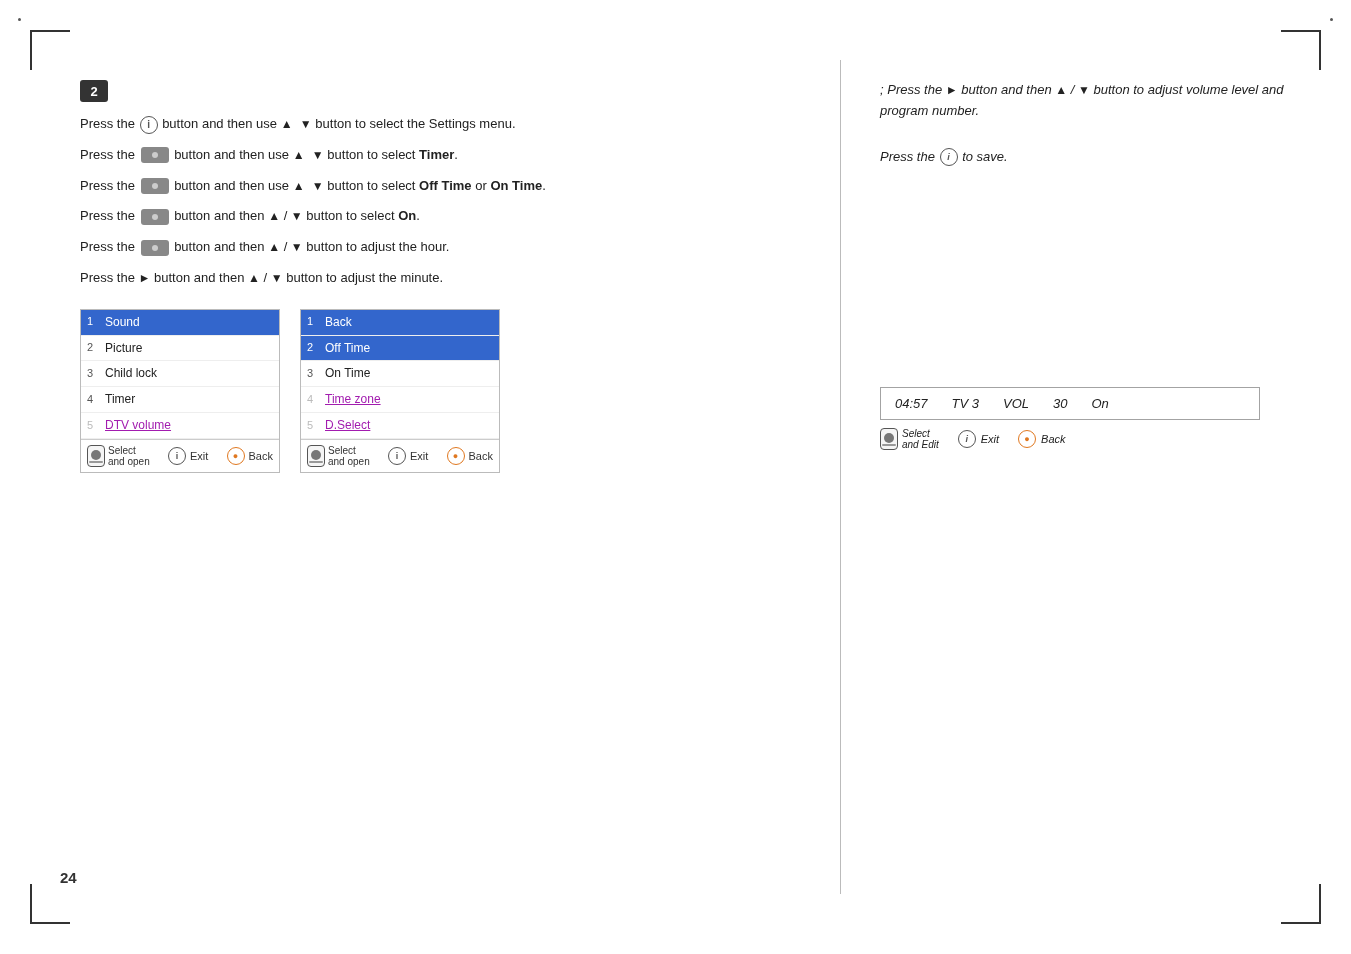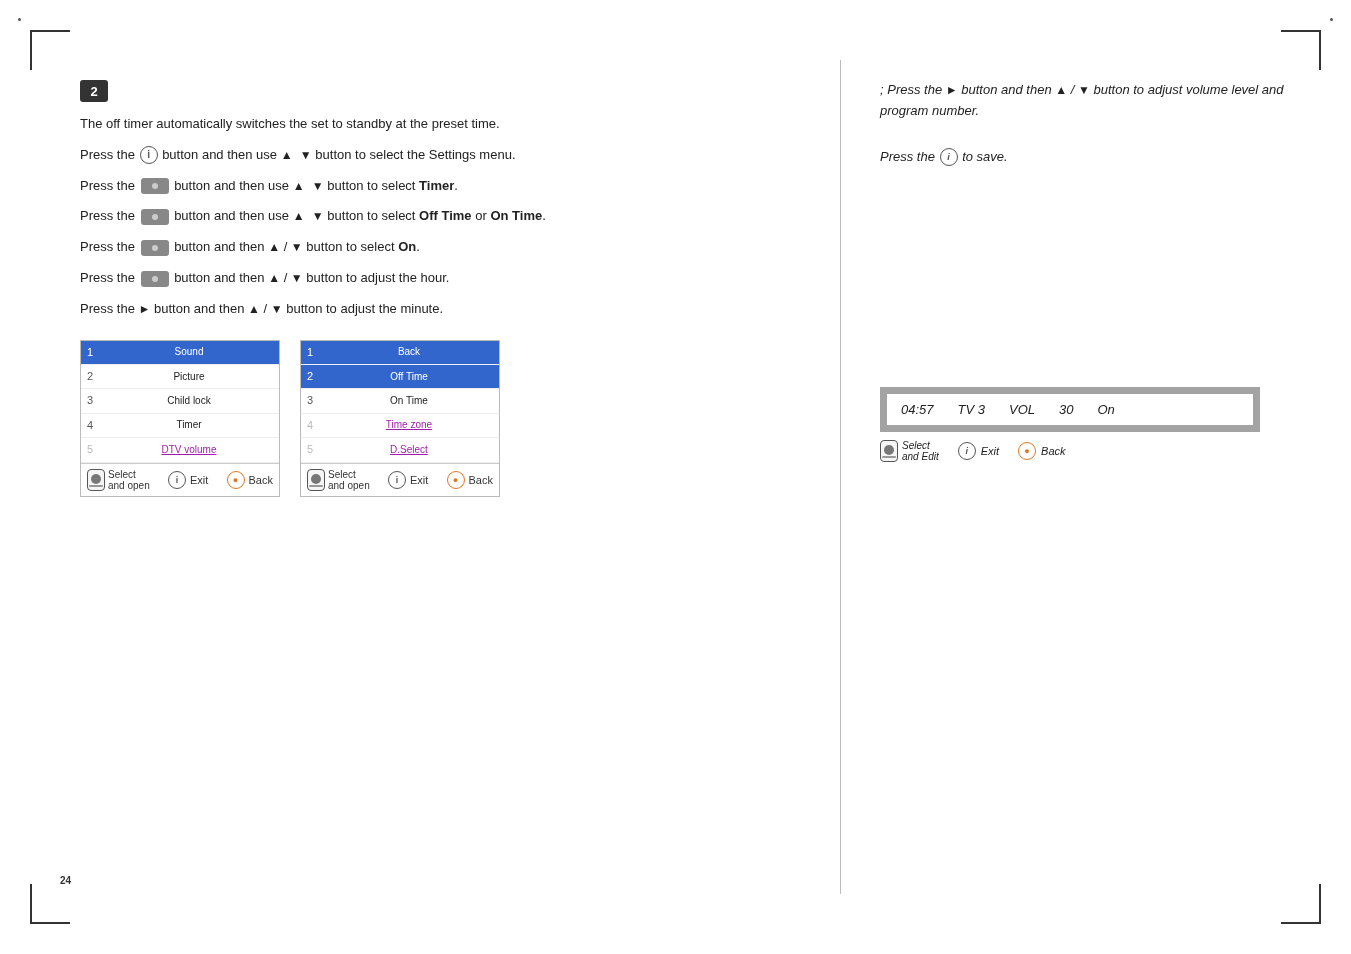--- a/index.html
+++ b/index.html
@@ -150,23 +150,22 @@
 
     .menu-num {
       width: 18px;
       font-size: 11px;
       color: #555;
       flex-shrink: 0;
     }
 
     .menu-label {
       flex: 1;
-      font-size: 10px;
+      font-size: 12px;
       color: #222;
-      text-align: center;
     }
 
     .menu-item.highlighted {
       background: #3366cc;
       color: #fff;
     }
     .menu-item.highlighted .menu-label { color: #fff; }
     .menu-item.highlighted .menu-num { color: #fff; }
 
     .menu-item.greyed .menu-label { color: #a21caf; text-decoration: underline; }
@@ -213,21 +212,21 @@
       display: block;
       width: 14px;
       height: 2px;
       background: #999;
       margin: 0 auto;
       border-radius: 1px;
     }
 
     
     .status-bar {
-      border: 7px solid #a3a3a3;
+      border: 1px solid #a3a3a3;
       padding: 8px 14px;
       font-size: 13px;
       display: flex;
       align-items: center;
       gap: 24px;
       margin-top: 12px;
       background: #fff;
       width: 380px;
     }
 
@@ -245,21 +244,21 @@
       display: flex;
       align-items: center;
       gap: 4px;
     }
 
     
     .page-number {
       position: absolute;
       bottom: 68px;
       left: 60px;
-      font-size: 10px;
+      font-size: 15px;
       font-weight: bold;
       color: #333;
     }
 
     .dot-tl { position: absolute; top: 18px; left: 18px; width: 3px; height: 3px; background: #555; border-radius: 50%; }
     .dot-tr { position: absolute; top: 18px; right: 18px; width: 3px; height: 3px; background: #555; border-radius: 50%; }
   </style>
 </head>
 <body>
 
@@ -271,21 +270,20 @@
 <div class="dot-tr"></div>
 
 <div class="center-divider"></div>
 
 <div class="left-panel">
 
   
   <div class="step-badge">2</div>
 
   
-  <div class="section-text">The off timer automatically switches the set to standby at the preset time.</div>
 
   
   <div class="section-text">
     Press the <span class="icon-circle">i</span> button and then use <span class="arr">▲</span>&nbsp;&nbsp;<span class="arr">▼</span> button to select the Settings menu.
   </div>
 
   
   <div class="section-text">
     Press the <span class="btn-icon"></span> button and then use <span class="arr">▲</span>&nbsp;&nbsp;<span class="arr">▼</span> button to select <b>Timer</b>.
   </div>

